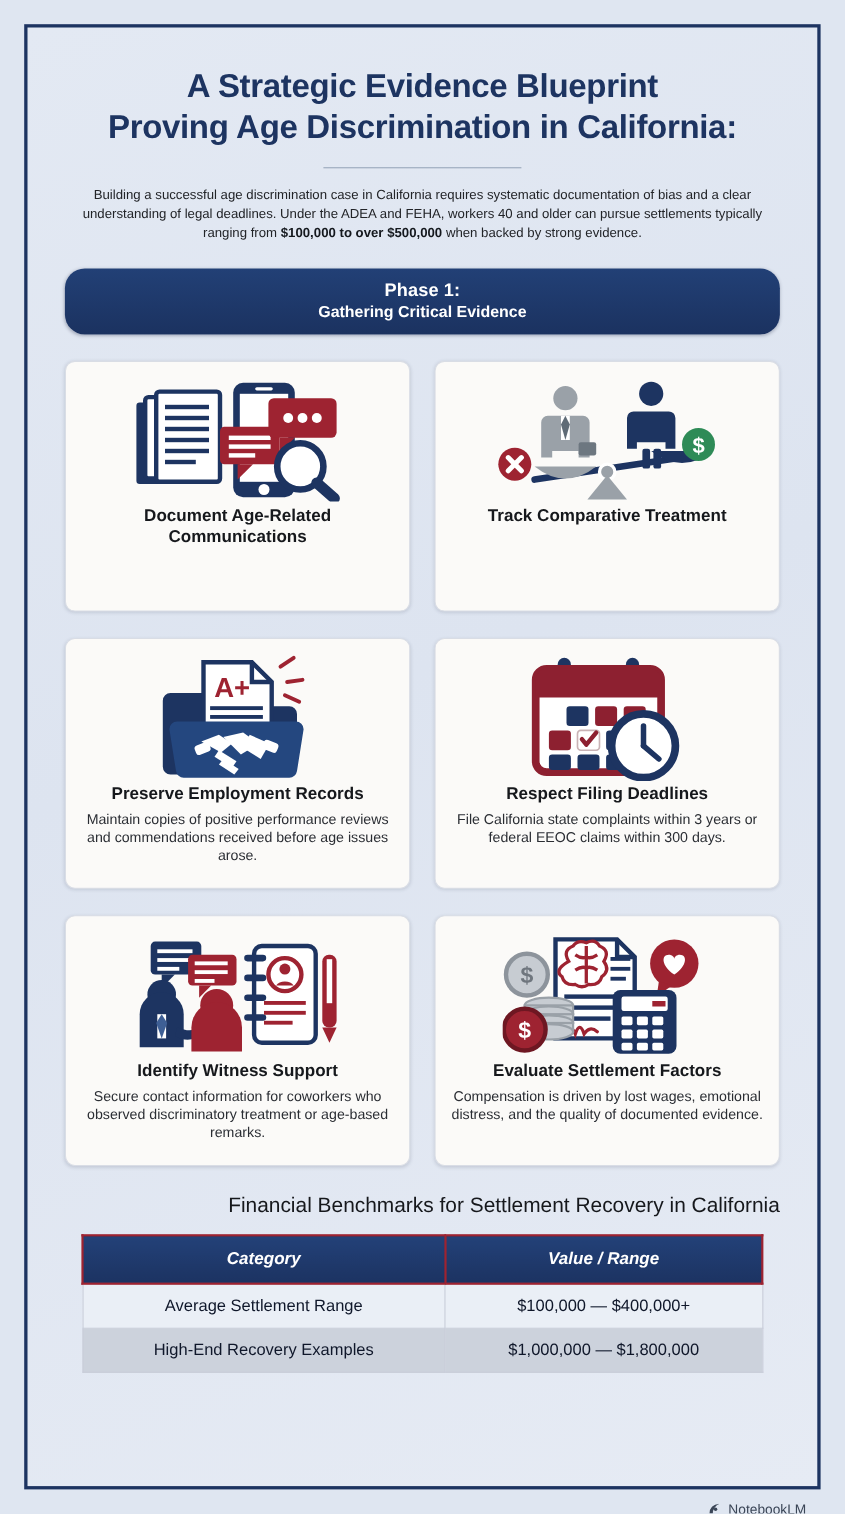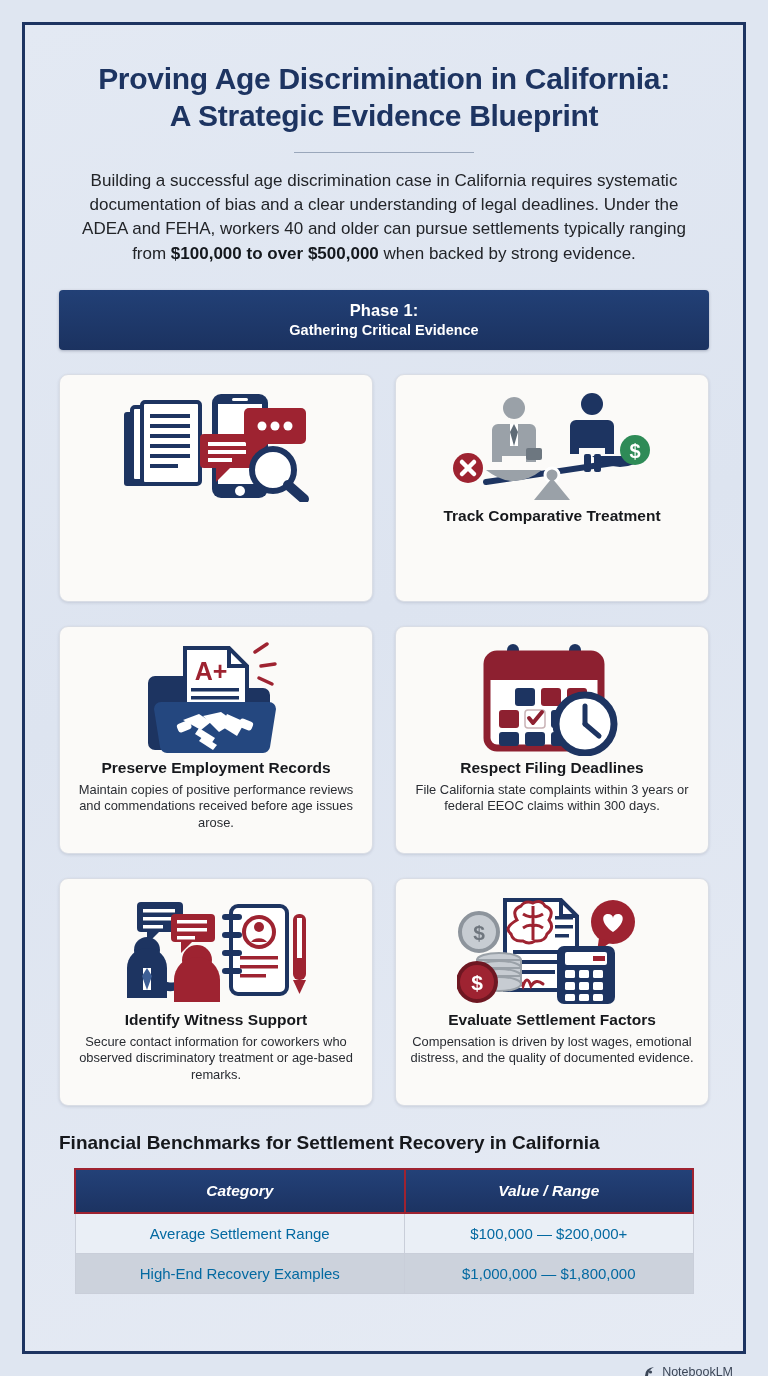--- a/index.html
+++ b/index.html
@@ -38,37 +38,37 @@
   .title-divider {
     width: 180px;
     height: 1px;
     background: #9aa7bb;
     margin: 18px auto 16px auto;
   }
 
   .intro {
     text-align: center;
     color: #222428;
-    font-size: 17px;
+    font-size: 12px;
     line-height: 1.42;
     padding: 0 6px;
   }
   .intro b { font-weight: bold; color: #14181d; }
 
   
   .columns {
     display: flex;
     gap: 22px;
     margin-top: 24px;
   }
   .column { flex: 1; display: flex; flex-direction: column; gap: 18px; }
 
   .phase-header {
     background: linear-gradient(180deg,#224076 0%,#1b3260 100%);
-    border-radius: 4px;
+    border-radius: 18px;
     color: #ffffff;
     text-align: center;
     padding: 11px 6px 12px 6px;
     box-shadow: 0 1px 3px rgba(30,40,70,0.30);
   }
   .phase-name { font-size: 16.5px; font-weight: bold; letter-spacing: 0.1px; }
   .phase-sub  { font-size: 14.5px; font-weight: bold; margin-top: 2px; }
 
   
   .card {
@@ -103,23 +103,23 @@
   }
 
   
   .row-1 .card { min-height: 228px; }
   .row-2 .card { min-height: 228px; }
   .row-3 .card { min-height: 228px; }
 
   
   .table-section { margin-top: 26px; }
   .table-title {
-    text-align: left;
+    text-align: right;
     font-size: 19px;
-    font-weight: bold;
+    font-weight: normal;
     color: #16181c;
     margin-bottom: 14px;
   }
   table {
     width: 620px;
     margin: 0 auto;
     border-collapse: collapse;
     font-size: 15px;
   }
   thead th {
@@ -127,21 +127,21 @@
     color: #ffffff;
     font-weight: bold;
     font-size: 15.5px;
     padding: 12px 6px;
     border: 2px solid #9e2331;
     font-style: italic;
   }
   tbody td {
     padding: 11px 6px;
     text-align: center;
-    color: #0369a1;
+    color: #0f172a;
     border: 1px solid #c9ced9;
   }
   tbody tr.odd td  { background: #eaeff6; }
   tbody tr.even td { background: #ccd2dc; }
 
   
   .watermark {
     position: absolute;
     right: 10px;
     bottom: -28px;
@@ -153,22 +153,22 @@
   }
 
   svg { display: block; }
 </style>
 </head>
 <body>
 
 <div class="page-frame">
 
   <div class="title">
+    <div>A Strategic Evidence Blueprint</div>
     <div>Proving Age Discrimination in California:</div>
-    <div>A Strategic Evidence Blueprint</div>
   </div>
 
   <div class="title-divider"></div>
 
   <p class="intro"><span>Building a successful age discrimination case in California requires systematic documentation of bias and a clear understanding of legal deadlines. Under the ADEA and FEHA, workers 40 and older can pursue settlements typically ranging from </span><b>$100,000 to over $500,000</b><span> when backed by strong evidence.</span></p>
 
   <div class="columns">
     <div class="column">
       <div class="phase-header">
         <div class="phase-name">Phase 1:</div>
@@ -219,20 +219,21 @@
             <g fill="#ffffff">
               <circle cx="146" cy="36" r="4.5"></circle>
               <circle cx="159" cy="36" r="4.5"></circle>
               <circle cx="172" cy="36" r="4.5"></circle>
             </g>
 
             <circle cx="157" cy="80" r="21" fill="#ffffff" stroke="#1d3461" stroke-width="6"></circle>
             <line x1="172" y1="95" x2="188" y2="109" stroke="#1d3461" stroke-width="10" stroke-linecap="round"></line>
           </svg>
         </div>
+        <div class="card-title">Document Age-Related Communications</div>
       </div>
     </div>
 
     <div class="column">
       <div class="card">
         <div class="card-icon">
           <svg width="200" height="112" viewBox="0 0 200 112">
 
             <g fill="#9aa1a8">
               <circle cx="62" cy="18" r="11"></circle>
@@ -489,21 +490,21 @@
     <table>
       <thead>
         <tr>
           <th>Category</th>
           <th>Value / Range</th>
         </tr>
       </thead>
       <tbody>
         <tr class="odd">
           <td>Average Settlement Range</td>
-          <td>$100,000 — $200,000+</td>
+          <td>$100,000 — $400,000+</td>
         </tr>
         <tr class="even">
           <td>High-End Recovery Examples</td>
           <td>$1,000,000 — $1,800,000</td>
         </tr>
       </tbody>
     </table>
   </div>
 
   <div class="watermark">

